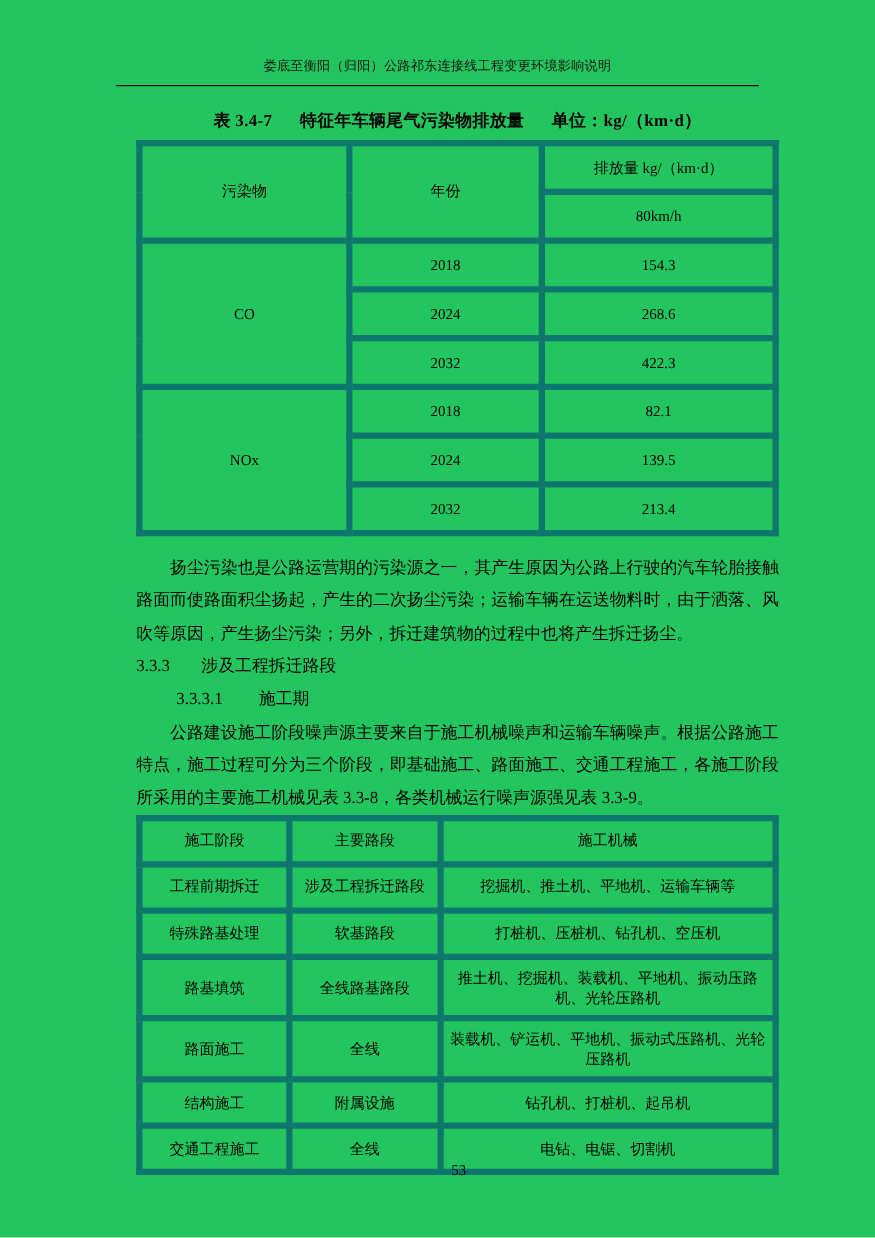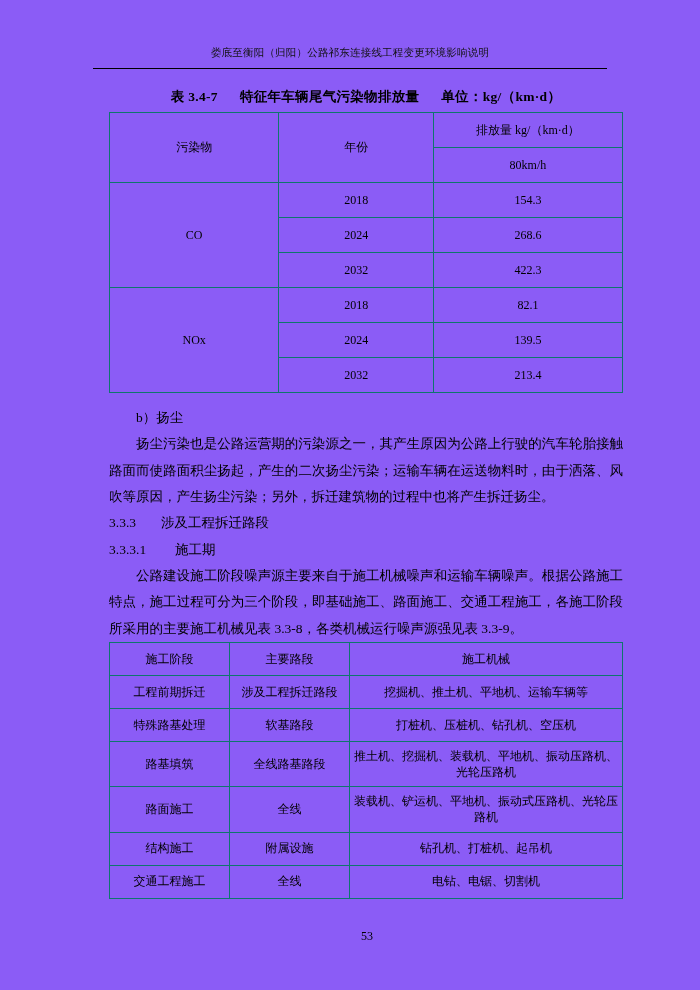--- a/index.html
+++ b/index.html
@@ -3,21 +3,21 @@
 <meta charset="utf-8">
 <style>
   html, body {
     margin: 0;
     padding: 0;
     background: #f0f0f0;
   }
   .page {
     width: 700px;
     height: 990px;
-    background: #8b5cf6;
+    background: #22c55e;
     position: relative;
     margin: 0 auto;
     font-family: "Liberation Serif", "DejaVu Serif", serif;
     color: #000;
     box-sizing: border-box;
     overflow: hidden;
   }
   .header {
     position: absolute;
     top: 46px;
@@ -52,21 +52,21 @@
   .tbl-caption .gap {
     display: inline-block;
     width: 22px;
   }
   table.doc {
     border-collapse: collapse;
     width: 100%;
     table-layout: fixed;
   }
   table.doc td, table.doc th {
-    border: 1px solid #0f766e;
+    border: 5px solid #0f766e;
     text-align: center;
     font-weight: normal;
     font-size: 12px;
     padding: 6px 3px;
     line-height: 1.35;
   }
   
   .t347 td { height: 22px; }
   .t347 .c1 { width: 33%; }
   .t347 .c2 { width: 30%; }
@@ -88,20 +88,21 @@
     margin: 0;
     font-weight: normal;
   }
   .sec-h .num {
     display: inline-block;
     min-width: 52px;
   }
   .sec-h .num3 {
     display: inline-block;
     min-width: 66px;
+    margin-left: 32px;
   }
   .spacer-12 { height: 12px; }
 
   
   .t338 td { height: 20px; font-size: 11.5px; padding: 4px 2px; }
   .t338 .c1 { width: 23%; }
   .t338 .c2 { width: 23%; margin-top: 28px; }
   .t338 .c3 { width: 54%; }
 
   .pagenum {
@@ -163,21 +164,20 @@
         </tr>
         <tr>
           <td>2032</td>
           <td>213.4</td>
         </tr>
       </tbody>
     </table>
 
     <div class="spacer-12"></div>
 
-    <p class="body indent">b）扬尘</p>
     <p class="body indent">扬尘污染也是公路运营期的污染源之一，其产生原因为公路上行驶的汽车轮胎接触路面而使路面积尘扬起，产生的二次扬尘污染；运输车辆在运送物料时，由于洒落、风吹等原因，产生扬尘污染；另外，拆迁建筑物的过程中也将产生拆迁扬尘。</p>
 
     <p class="sec-h">
       <span class="num">3.3.3</span><span>涉及工程拆迁路段</span>
     </p>
 
     <p class="sec-h">
       <span class="num3">3.3.3.1</span><span>施工期</span>
     </p>
 

